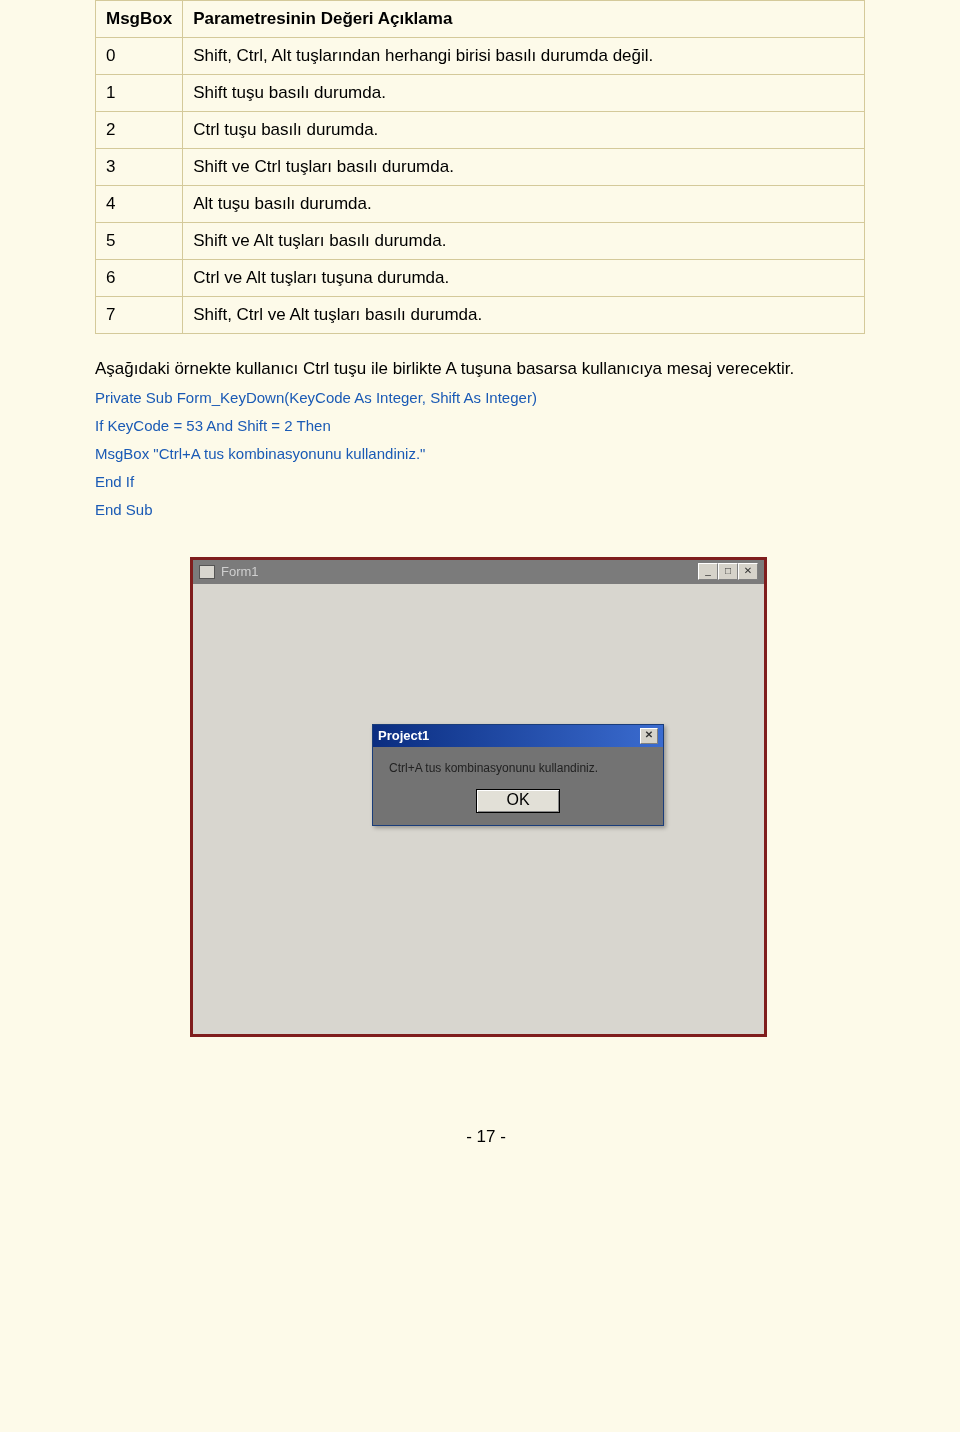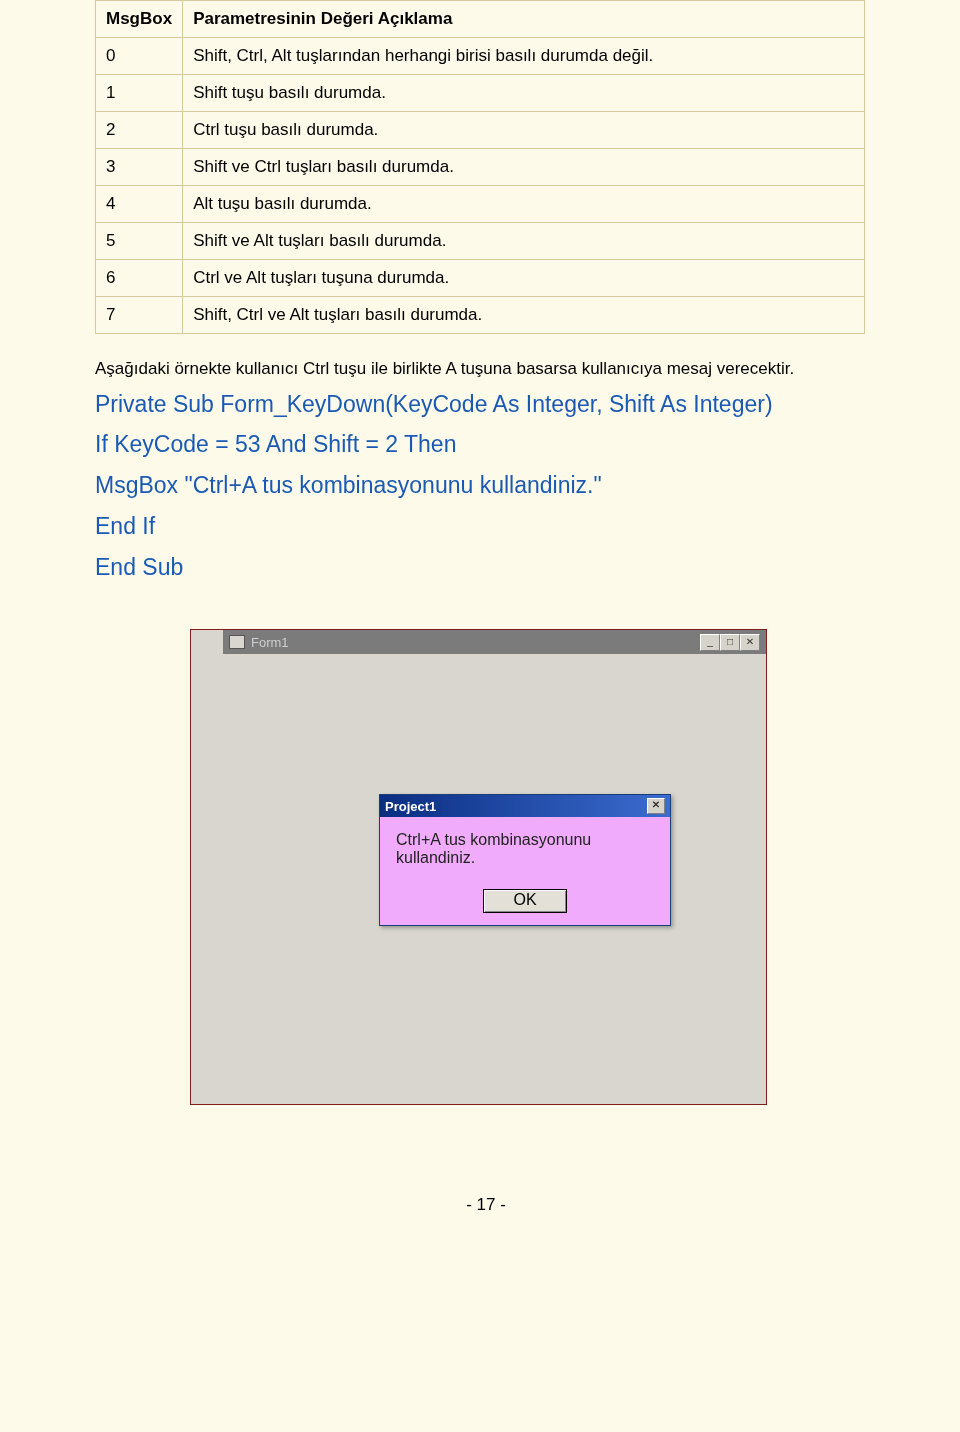--- a/index.html
+++ b/index.html
@@ -32,34 +32,33 @@
   .col-shift {
     width: 60px;
   }
   .para {
     font-size: 17px;
     line-height: 1.5;
     margin: 18px 0 4px 0;
     color: #000;
   }
   .code {
-    font-size: 23px;
+    font-size: 15px;
     line-height: 1.6;
     color: #1a5ab5;
-    margin-bottom: 44px;
+    margin-bottom: 35px;
   }
   .code div {
     margin: 4px 0;
   }
   
   .outer-window {
     margin: 0 98px 40px 95px;
-    border: 1px solid #7f1d1d;
+    border: 3px solid #7f1d1d;
     background: #d8d6cf;
-    padding-left: 32px;
   }
   .outer-title {
     background: #7b7b7b;
     color: #cfcfcf;
     font-size: 13px;
     padding: 4px 6px;
     display: flex;
     align-items: center;
     justify-content: space-between;
     height: 16px;
@@ -94,25 +93,25 @@
     color: #333;
   }
   .outer-body {
     height: 450px;
     background: #d8d6cf;
     position: relative;
   }
   
   .msgbox {
     position: absolute;
-    left: 156px;
+    left: 179px;
     top: 140px;
     width: 290px;
     border: 1px solid #1a3d7a;
-    background: #f0abfc;
+    background: #737373;
     box-shadow: 2px 2px 4px rgba(0,0,0,0.3);
   }
   .msgbox-title {
     background: linear-gradient(to right, #0a2d80, #3b6cd0);
     color: #fff;
     font-size: 13px;
     font-weight: bold;
     padding: 3px 5px;
     display: flex;
     justify-content: space-between;
@@ -130,25 +129,25 @@
     font-weight: bold;
     text-align: center;
     line-height: 12px;
     color: #333;
   }
   .msgbox-body {
     padding: 14px 12px 12px 12px;
     text-align: center;
   }
   .msg-text {
-    font-size: 16px;
+    font-size: 12px;
     color: #222;
     text-align: left;
     padding-left: 4px;
-    margin-bottom: 22px;
+    margin-bottom: 14px;
   }
   .ok-btn {
     display: inline-block;
     width: 82px;
     height: 22px;
     background: #e2e0d7;
     border: 1px solid #000;
     box-shadow: inset 1px 1px 0 #fff, inset -1px -1px 0 #888;
     font-size: 16px;
     line-height: 20px;

